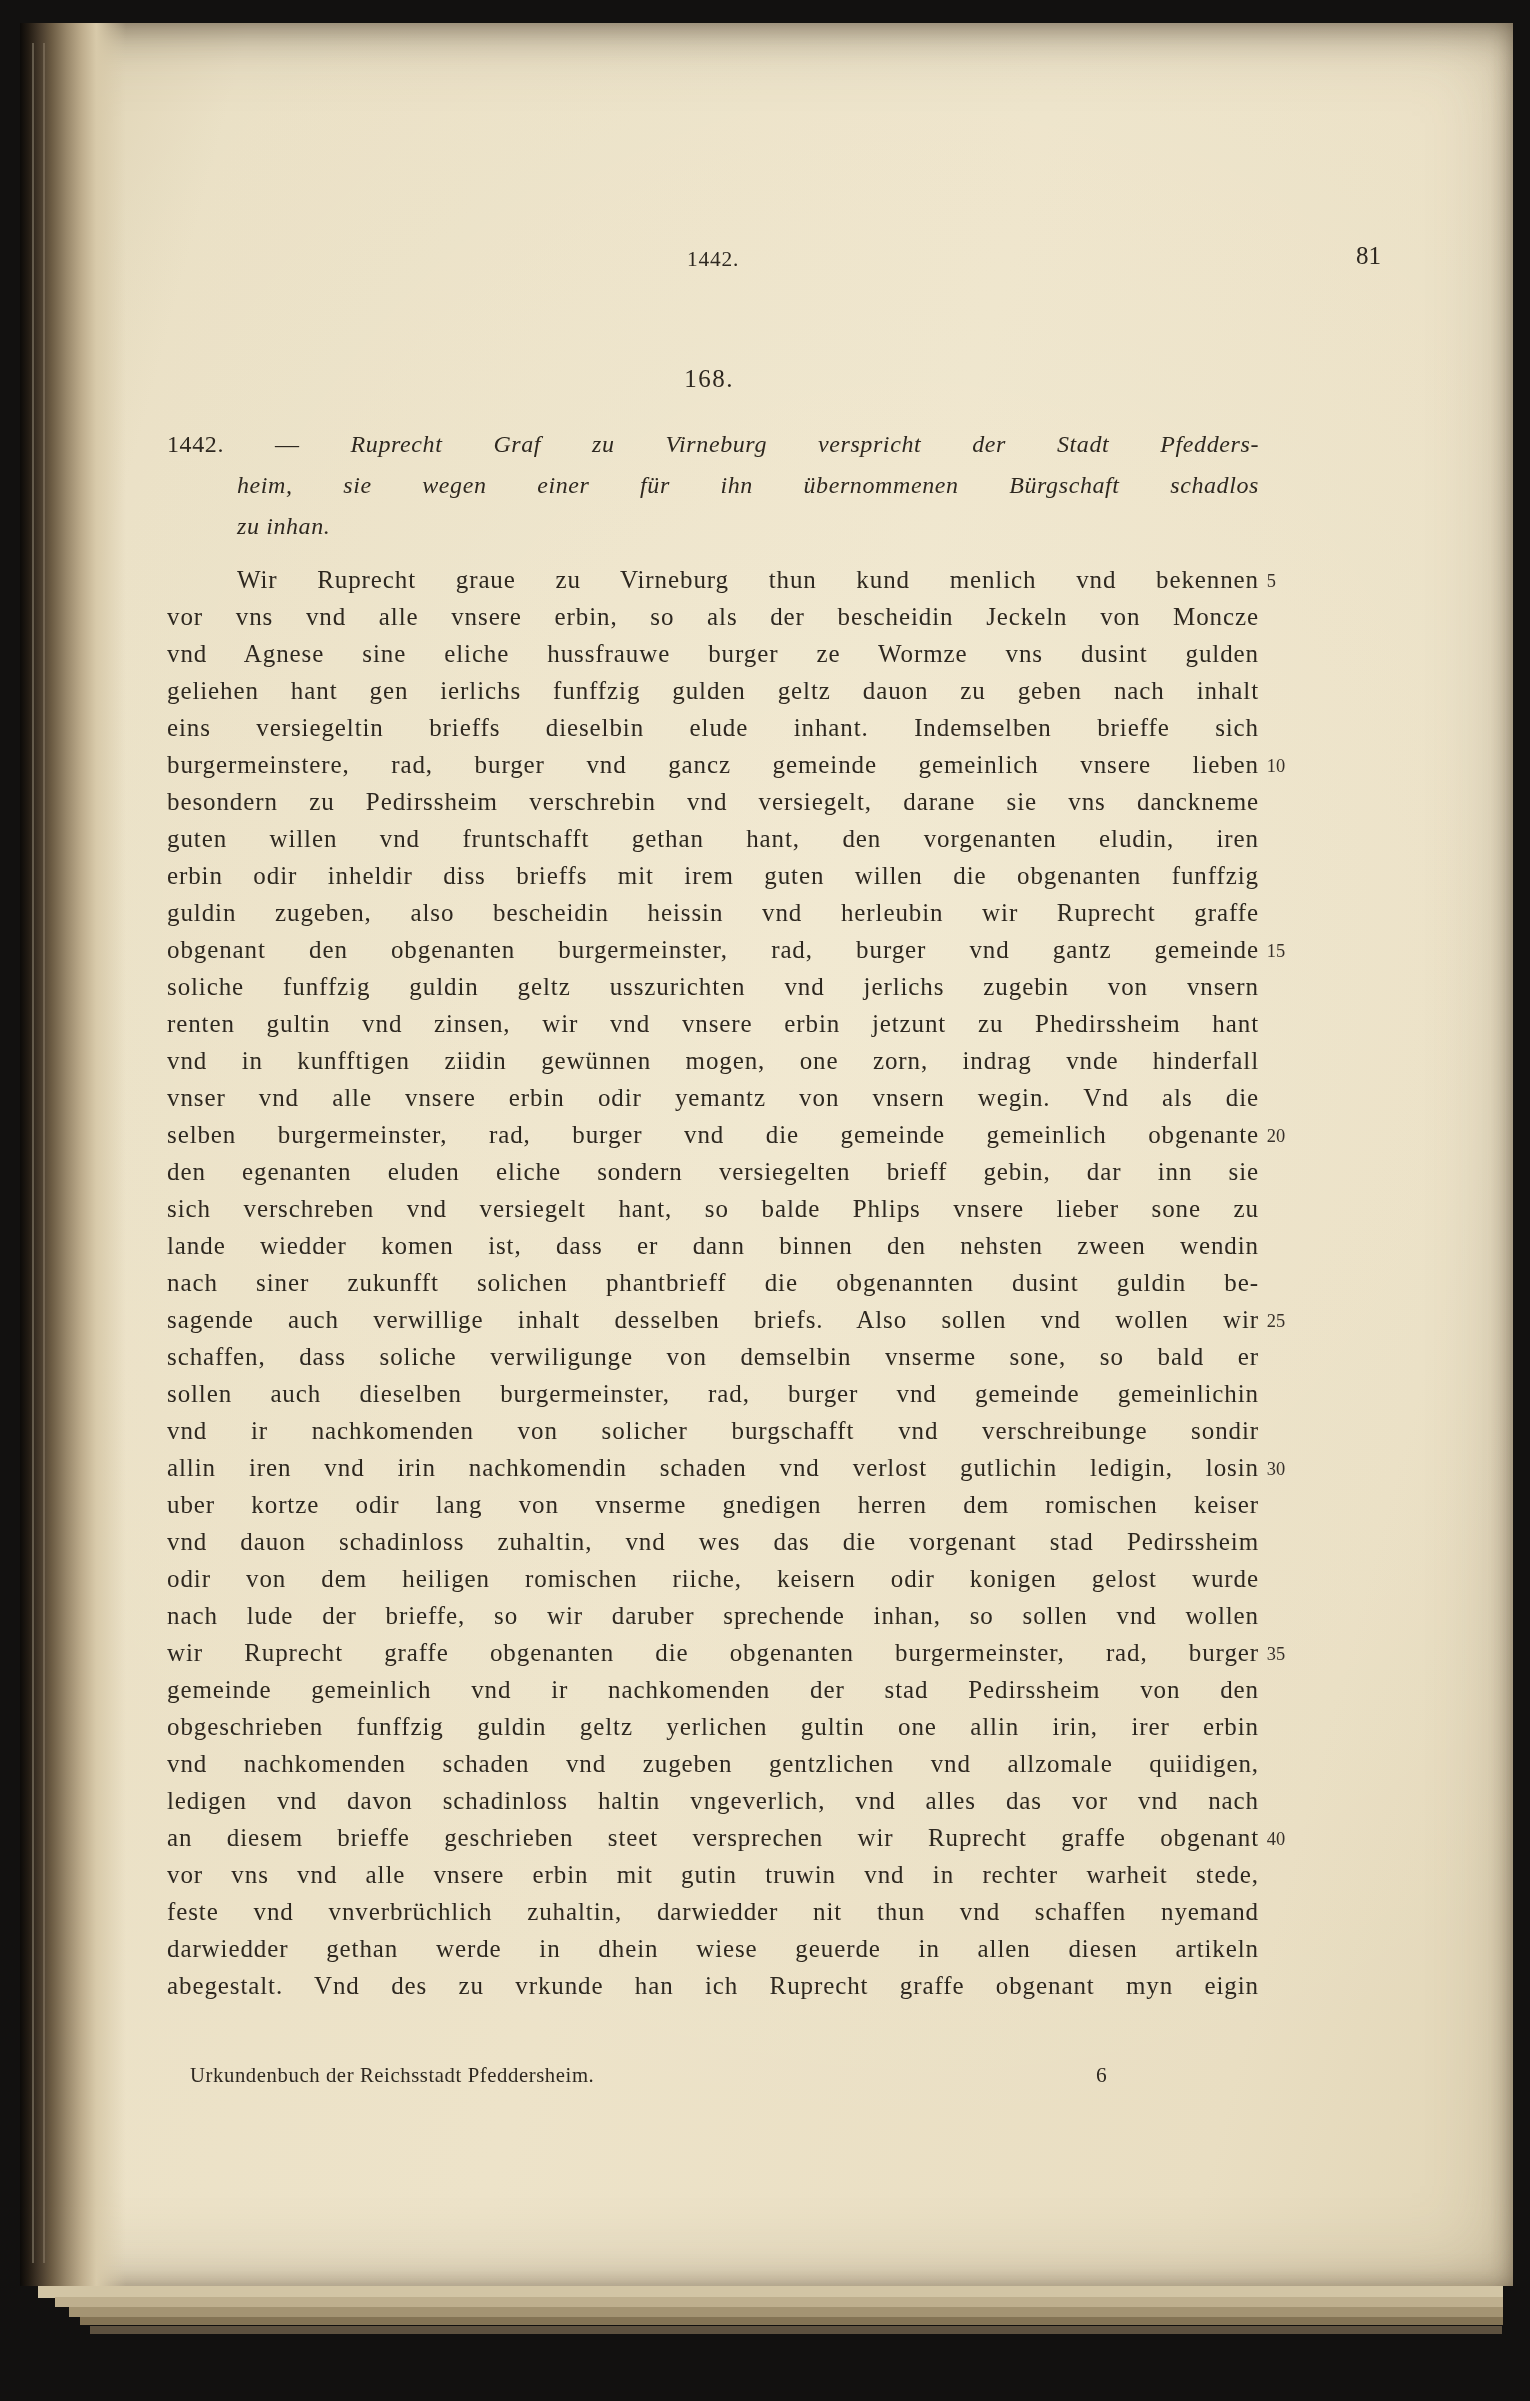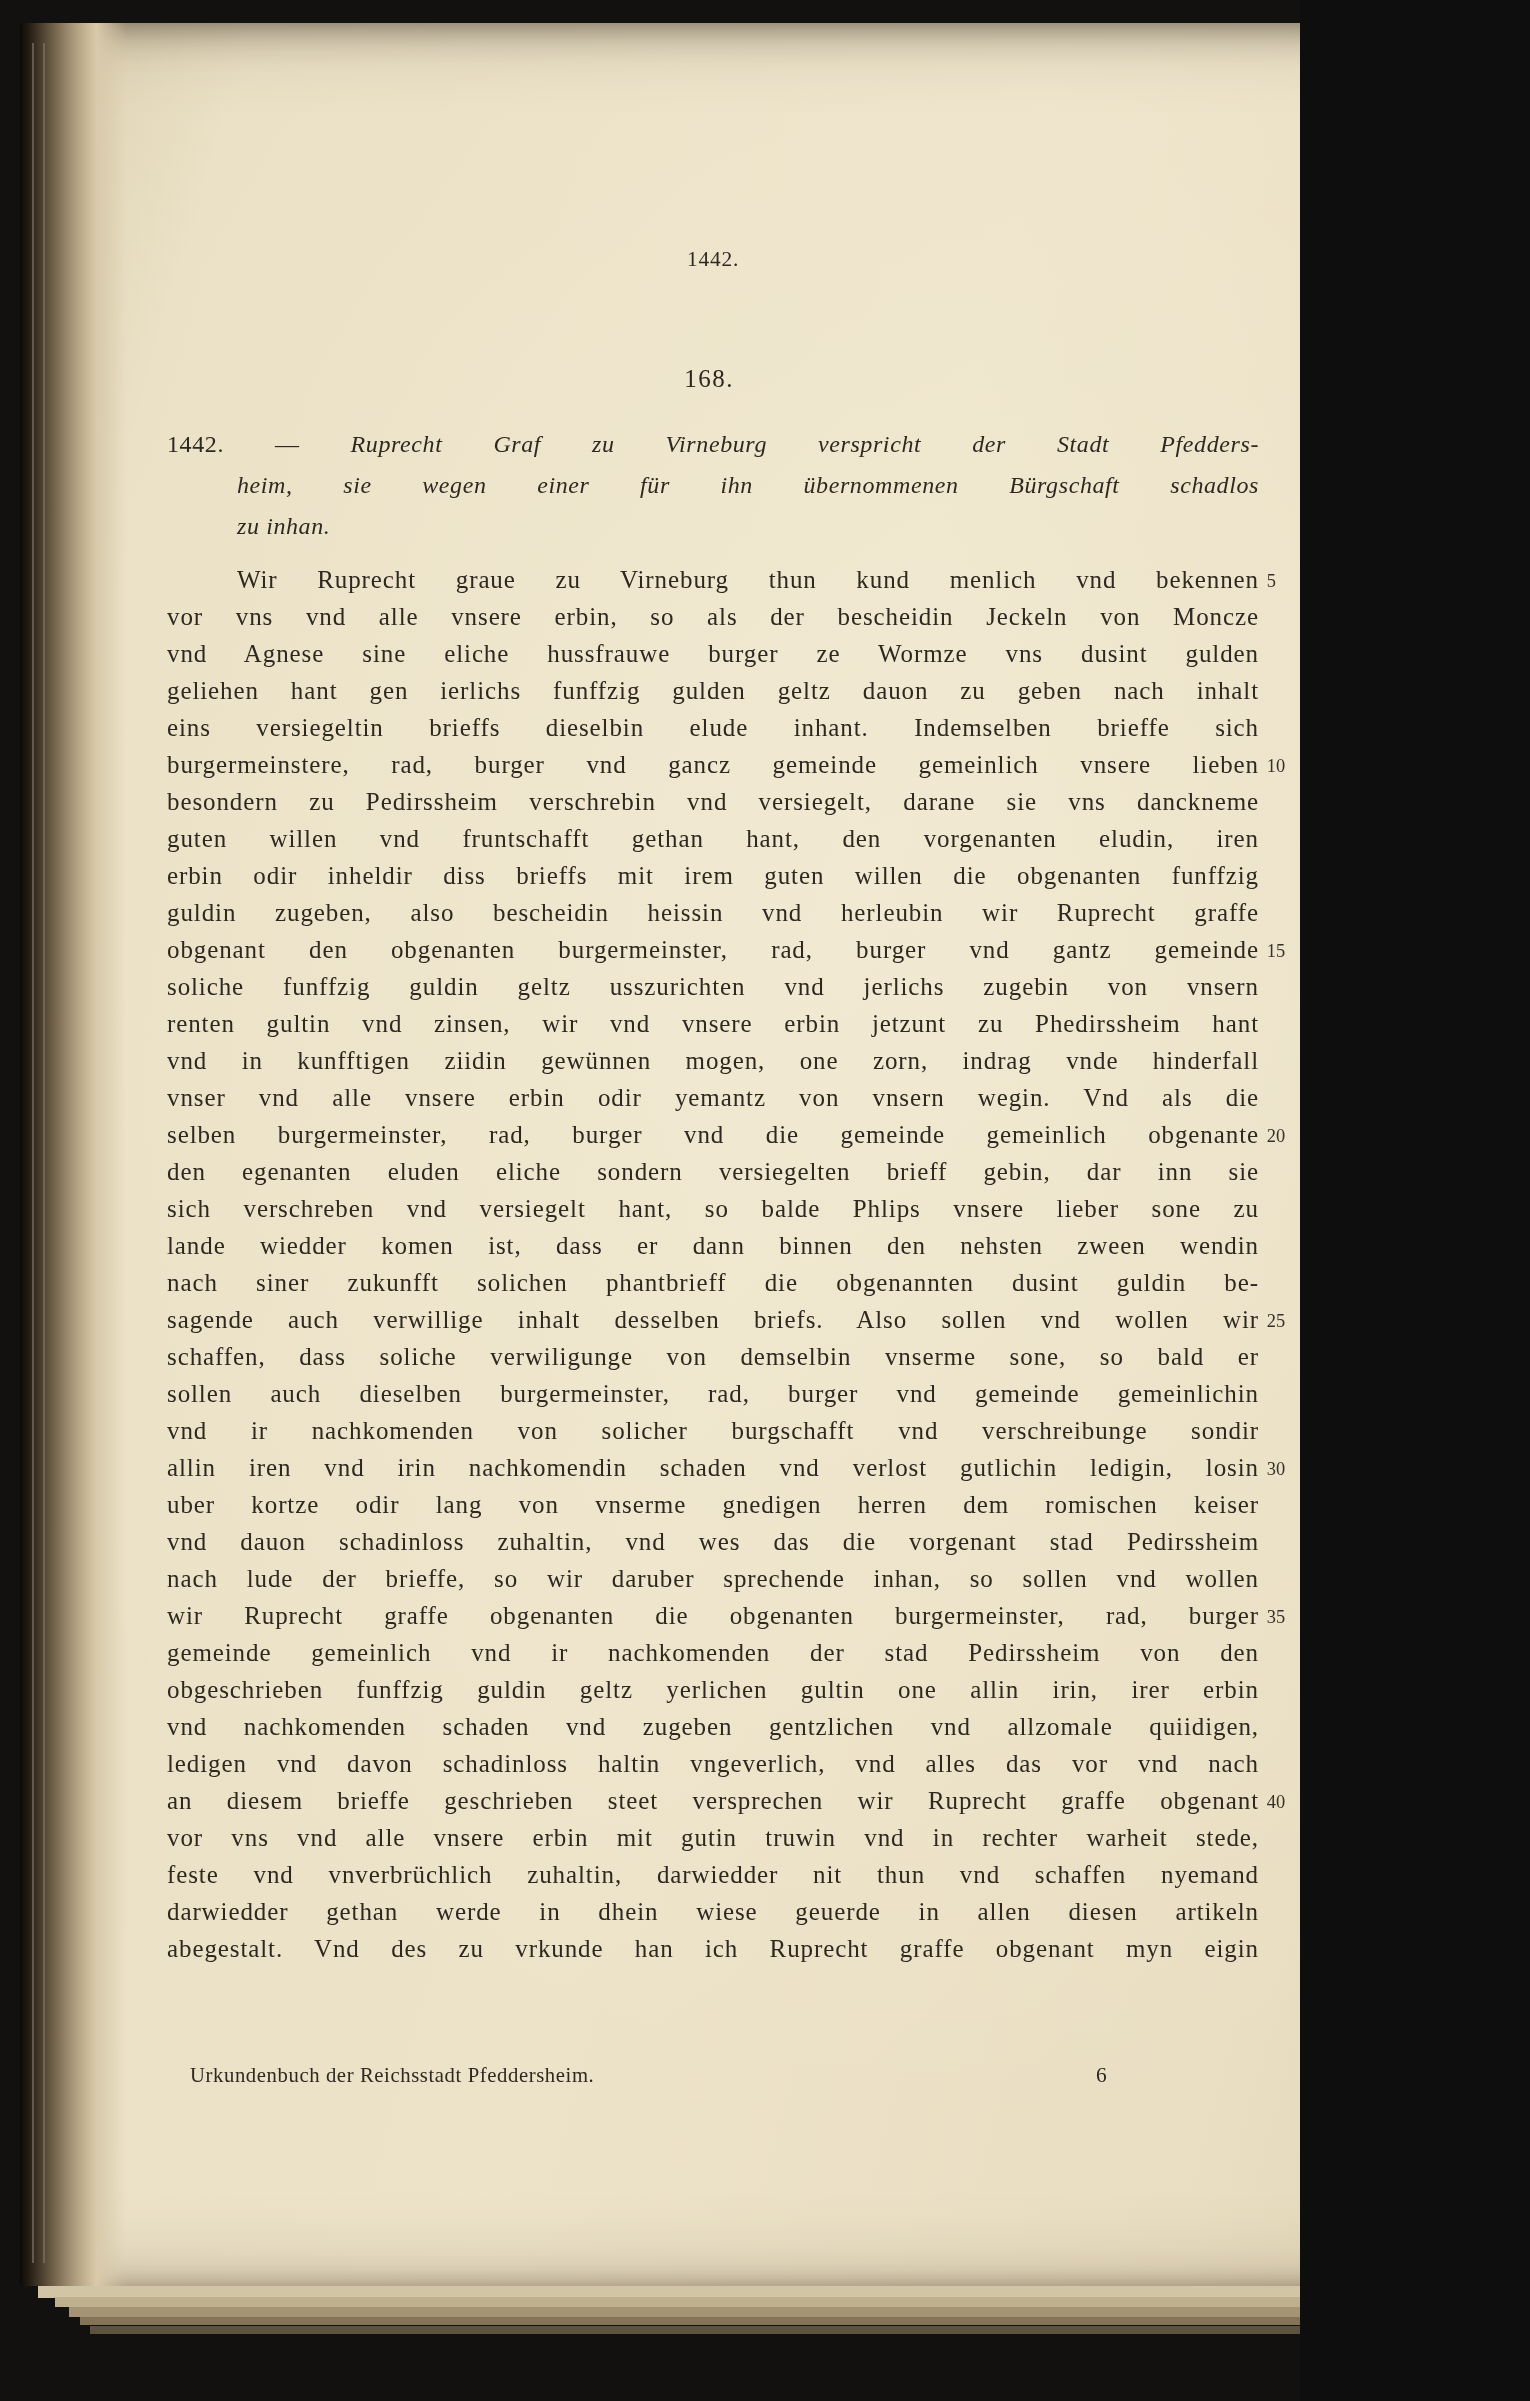--- a/index.html
+++ b/index.html
@@ -1,18 +1,18 @@
 <!DOCTYPE html>
 <html style="font-size:12.2px"><head>
 <meta charset="utf-8">
 <style>
   * { margin:0; padding:0; box-sizing:border-box; }
   html, body { background:#0e0e0e; }
   .scene {
-    position:relative; width:1300px; height:2401px; overflow:hidden;
+    position:relative; width:1530px; height:2401px; overflow:hidden;
     background:#121110;
     font-family:"Liberation Serif","DejaVu Serif",serif;
   }
   
   .page {
     position:absolute; left:20px; top:23px; width:1493px; height:2263px;
     background:
       radial-gradient(120% 90% at 60% 40%, rgba(255,252,238,0.25) 0%, rgba(255,252,238,0) 60%),
       linear-gradient(105deg, #c9bc9c 0%, #e2d7ba 5%, #eae0c5 11%, #ede3c9 50%, #e9dec2 84%, #e1d5b6 100%);
     box-shadow:
@@ -238,20 +238,24 @@
         <div class="line">
           <div class="t">uber kortze odir lang von vnserme gnedigen herren dem romischen keiser</div>
           <div class="n"></div>
         </div>
 
         <div class="line">
           <div class="t">vnd dauon schadinloss zuhaltin, vnd wes das die vorgenant stad Pedirssheim</div>
           <div class="n"></div>
         </div>
 
+        <div class="line">
+          <div class="t">odir von dem heiligen romischen riiche, keisern odir konigen gelost wurde</div>
+          <div class="n"></div>
+        </div>
 
         <div class="line">
           <div class="t">nach lude der brieffe, so wir daruber sprechende inhan, so sollen vnd wollen</div>
           <div class="n"></div>
         </div>
 
         <div class="line">
           <div class="t">wir Ruprecht graffe obgenanten die obgenanten burgermeinster, rad, burger</div>
           <div class="n">35</div>
         </div>

